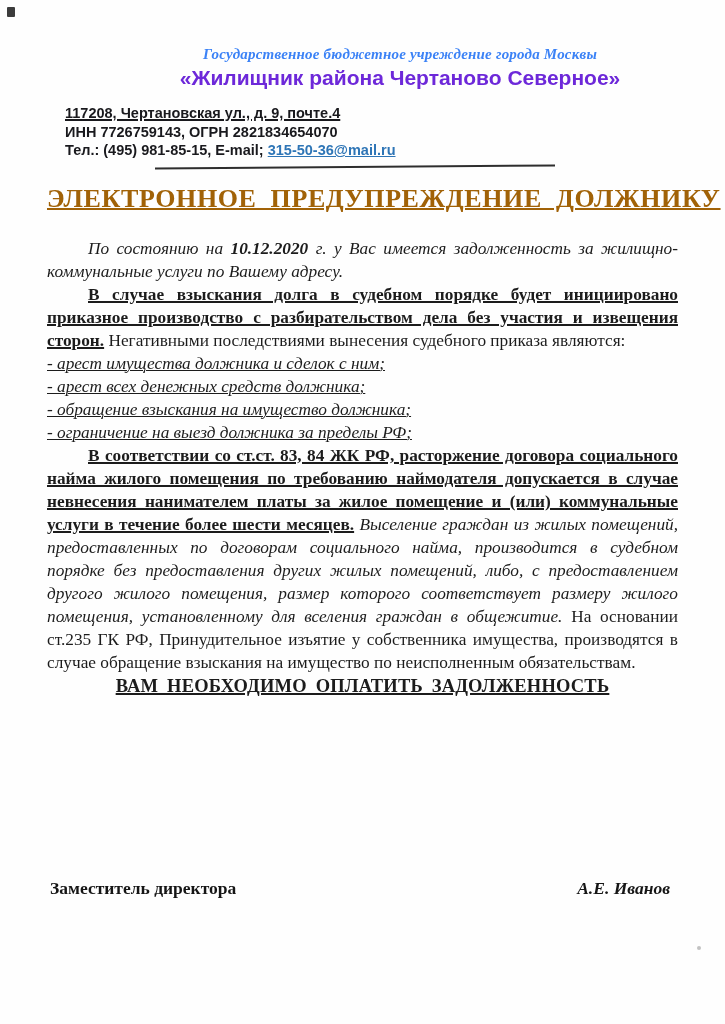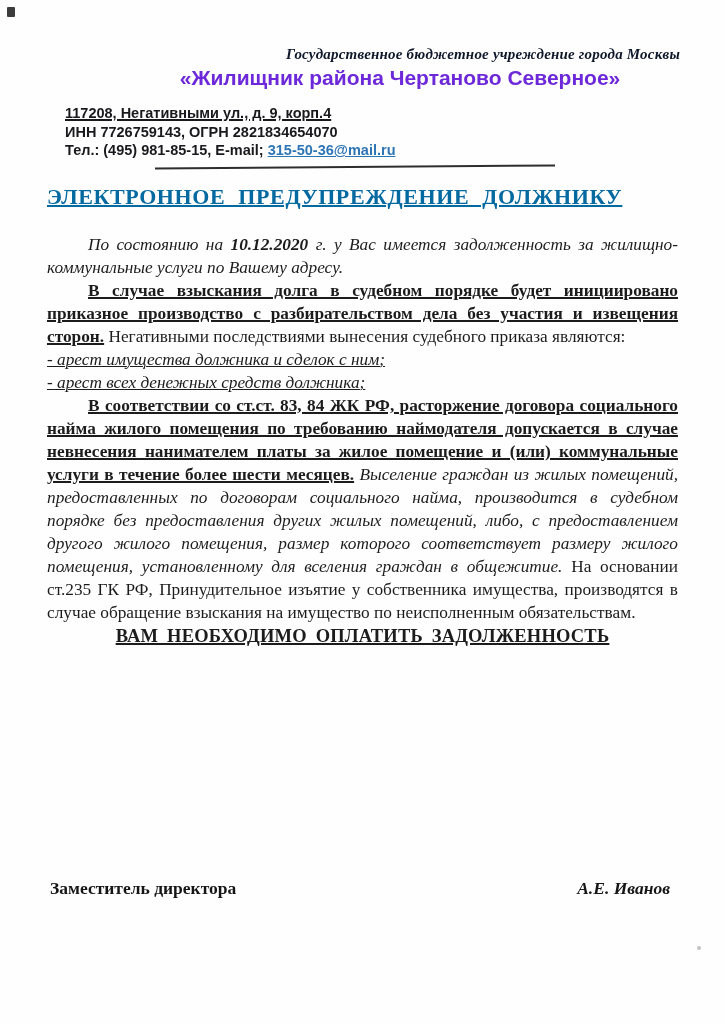--- a/index.html
+++ b/index.html
@@ -11,36 +11,36 @@
     color:#1c1c1c;
     overflow:hidden;
     box-sizing:border-box;
   }
   
   .artifact-tl{position:absolute;left:7px;top:7px;width:8px;height:10px;background:#3c3c3c;border-radius:1px;}
   .artifact-dot{position:absolute;left:697px;top:946px;width:4px;height:4px;background:#c2c2c2;border-radius:50%;}
 
   
   .letterhead{position:absolute;top:46px;left:120px;width:560px;text-align:center;}
-  .org-type{font-style:italic;font-weight:bold;font-size:15px;letter-spacing:.2px;color:#0f172a;text-align:right;}
+  .org-type{font-style:italic;font-weight:bold;font-size:15px;letter-spacing:.2px;color:#3b82f6;}
   .org-name{font-family:"Liberation Sans", sans-serif;font-weight:bold;font-size:21px;margin-top:3px;color:#6d28d9;}
 
   .contact{position:absolute;left:65px;top:104px;font-family:"Liberation Sans", sans-serif;
            font-weight:bold;font-size:14.5px;line-height:18.5px;color:#19191d;}
   .contact .u{text-decoration:underline;text-decoration-thickness:1.5px;}
   .hlink{color:#2e75b6;text-decoration:underline;cursor:pointer;font-style:normal;}
 
   .hline{position:absolute;left:155px;top:166px;width:400px;border-top:2.2px solid #2e2e2e;transform:rotate(-0.45deg);}
 
   
   .content{position:absolute;top:184px;left:47px;width:631px;}
   .doc-title{
-    font-weight:bold;font-size:22px;
+    text-align:center;font-weight:bold;font-size:26px;
     text-decoration:underline;text-decoration-thickness:2px;
-    word-spacing:7px;letter-spacing:.6px;color:#0369a1;
+    word-spacing:7px;letter-spacing:.6px;color:#a16207;
     margin:0 0 23px 0;white-space:nowrap;
   }
   .body{font-size:17.3px;line-height:23px;text-align:justify;}
   .body p{margin:0;}
   .ind{text-indent:41px;}
   .i{font-style:italic;}
   .bi{font-weight:bold;font-style:italic;}
   .bu{font-weight:bold;text-decoration:underline;text-decoration-thickness:2px;}
   .iu{font-style:italic;text-decoration:underline;text-decoration-thickness:1.3px;}
   .biu{font-weight:bold;text-decoration:underline;text-decoration-thickness:2px;}
@@ -64,38 +64,40 @@
 
   <div class="artifact-tl"></div>
   <div class="artifact-dot"></div>
 
   <div class="letterhead">
     <div class="org-type">Государственное бюджетное учреждение  города Москвы</div>
     <div class="org-name">«Жилищник района Чертаново Северное»</div>
   </div>
 
   <div class="contact">
-    <div class="u">117208, Негативными ул., д. 9, корп.4</div>
+    <div class="u">117208, Чертановская ул., д. 9, почте.4</div>
     <div>ИНН 7726759143,  ОГРН 2821834654070</div>
     <div><span>Тел.: (495) 981-85-15,  E-mail; </span><a class="hlink">315-50-36@mail.ru</a></div>
   </div>
 
   <div class="hline"></div>
 
   <div class="content">
     <div class="doc-title">ЭЛЕКТРОННОЕ ПРЕДУПРЕЖДЕНИЕ ДОЛЖНИКУ</div>
 
     <div class="body">
       <p class="ind"><span class="i">По состоянию на </span><span class="bi">10.12.2020</span><span class="i"> г. у Вас имеется задолженность за жилищно-коммунальные услуги по Вашему адресу.</span></p>
 
       <p class="ind"><span class="bu">В случае взыскания долга в судебном порядке будет инициировано приказное производство с разбирательством дела без участия и извещения сторон.</span><span> Негативными последствиями вынесения судебного приказа являются:</span></p>
 
       <div>
         <p><span class="iu">- арест имущества должника и сделок с ним;</span></p>
         <p><span class="iu">- арест всех денежных средств должника;</span></p>
+        <p><span class="iu">- обращение взыскания на имущество должника;</span></p>
+        <p><span class="iu">- ограничение на выезд должника за пределы РФ;</span></p>
       </div>
 
       <p class="ind"><span class="biu">В соответствии со ст.ст. 83, 84 ЖК РФ, расторжение договора социального найма жилого помещения по требованию наймодателя допускается в случае невнесения нанимателем платы за жилое помещение и (или) коммунальные услуги в течение более шести месяцев.</span><span class="i"> Выселение граждан из жилых помещений, предоставленных по договорам социального найма, производится в судебном порядке без предоставления других жилых помещений, либо, с предоставлением другого жилого помещения, размер которого соответствует размеру жилого помещения, установленному для вселения граждан в общежитие.</span><span> На основании ст.235 ГК РФ, Принудительное изъятие у собственника имущества, производятся в случае обращение взыскания на имущество по неисполненным обязательствам.</span></p>
 
       <div class="demand-heading">ВАМ НЕОБХОДИМО ОПЛАТИТЬ ЗАДОЛЖЕННОСТЬ</div>
 
     </div>
   </div>
 
   <div class="sig">

